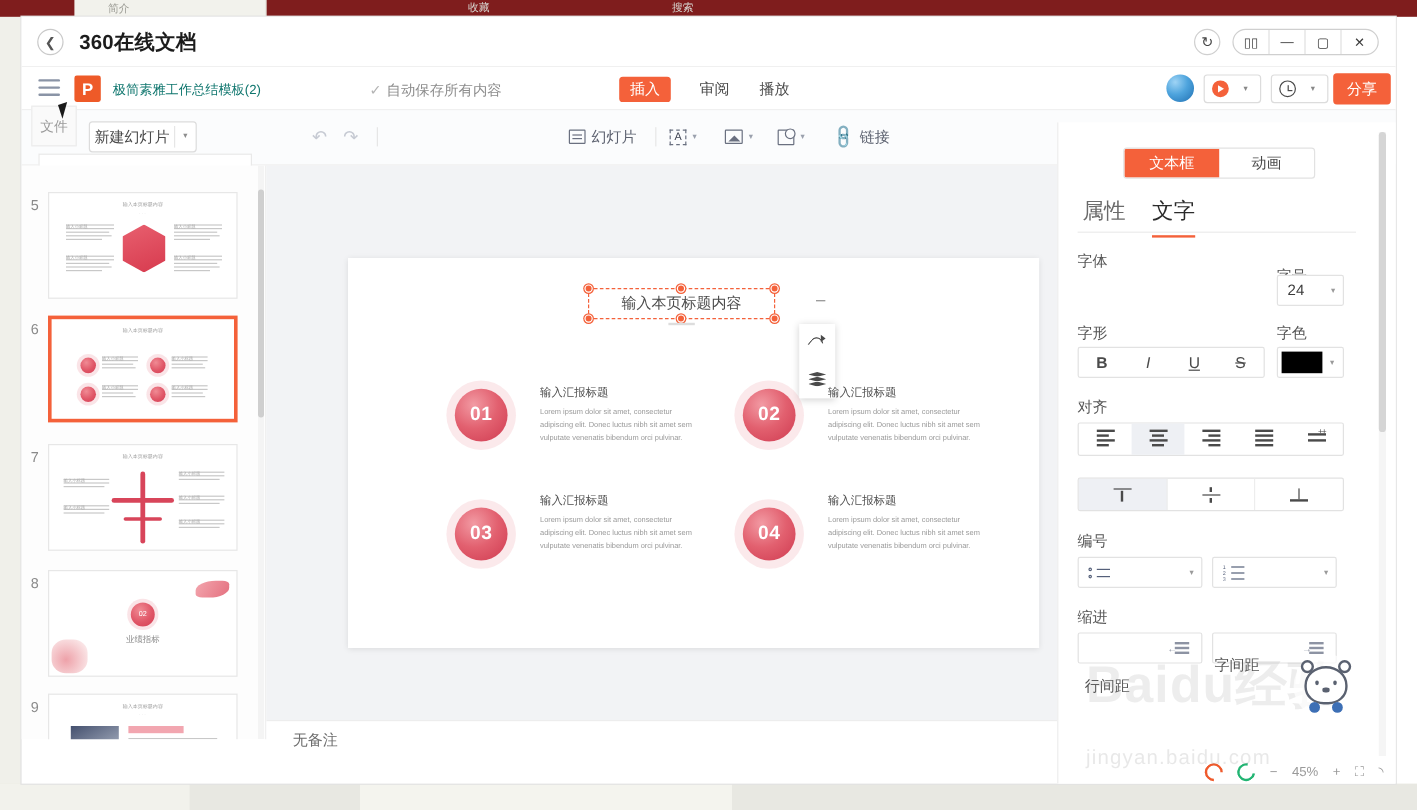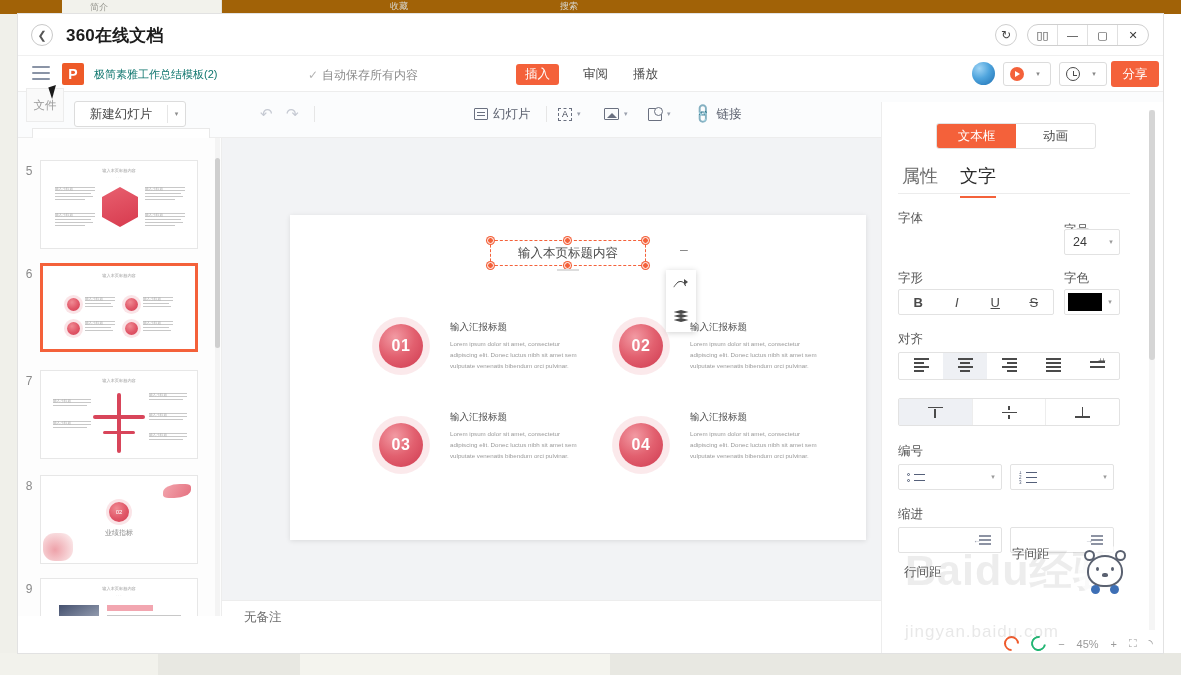--- a/index.html
+++ b/index.html
@@ -6,21 +6,21 @@
   html, body {
     width: 1181px; height: 675px;
     font-family: "Liberation Sans", "DejaVu Sans", sans-serif;
     background: #ffffff;
     overflow: hidden;
   }
 
   
   #bg-strip {
     position: absolute; left: 0; top: 0; width: 1181px; height: 14px;
-    background: #a16207;
+    background: #7f1d1d;
   }
   #bg-strip .bg-tab {
     position: absolute; left: 62px; top: 0; width: 160px; height: 14px;
     background: #f2f2ec; border-right: 1px solid #e4e4dc;
     font-size: 9px; color: #9a9a93; padding-left: 28px; line-height: 14px;
     white-space: nowrap; overflow: hidden;
   }
   #bg-strip .bg-text {
     position: absolute; top: 0; font-size: 9px; color: #d8d8d2; line-height: 13px;
   }
@@ -140,21 +140,21 @@
   #tool-row {
     position:relative; height:46px; width:100%; background:#fbfcfd;
     border-bottom:1px solid #ededed;
   }
   #file-chip {
     position:absolute; left:8px; top:-4px; width:38px; height:34px;
     background:#fafafa; border:1px solid #ececec;
     font-size:11.5px; color:#9b9b9b; display:flex; align-items:center; justify-content:center;
   }
   #new-slide-btn {
-    position:absolute; left:56px; top:9px; width:112px; height:26px;
+    position:absolute; left:56px; top:9px; width:90px; height:26px;
     border:1px solid #dcdcdc; border-radius:3px; background:#fff;
     display:flex; align-items:center; cursor:pointer;
   }
   #new-slide-btn .nsb-label { flex:1; text-align:center; font-size:12.5px; color:#4a4a4a; }
   #new-slide-btn .nsb-arrow {
     width:18px; text-align:center; font-size:7px; color:#8d8d8d; border-left:1px solid #e6e6e6; line-height:18px;
   }
   #search-ghost {
     position:absolute; left:14px; top:36px; width:178px; height:19px;
     border:1px solid #e9e9e9; background:#fff;

